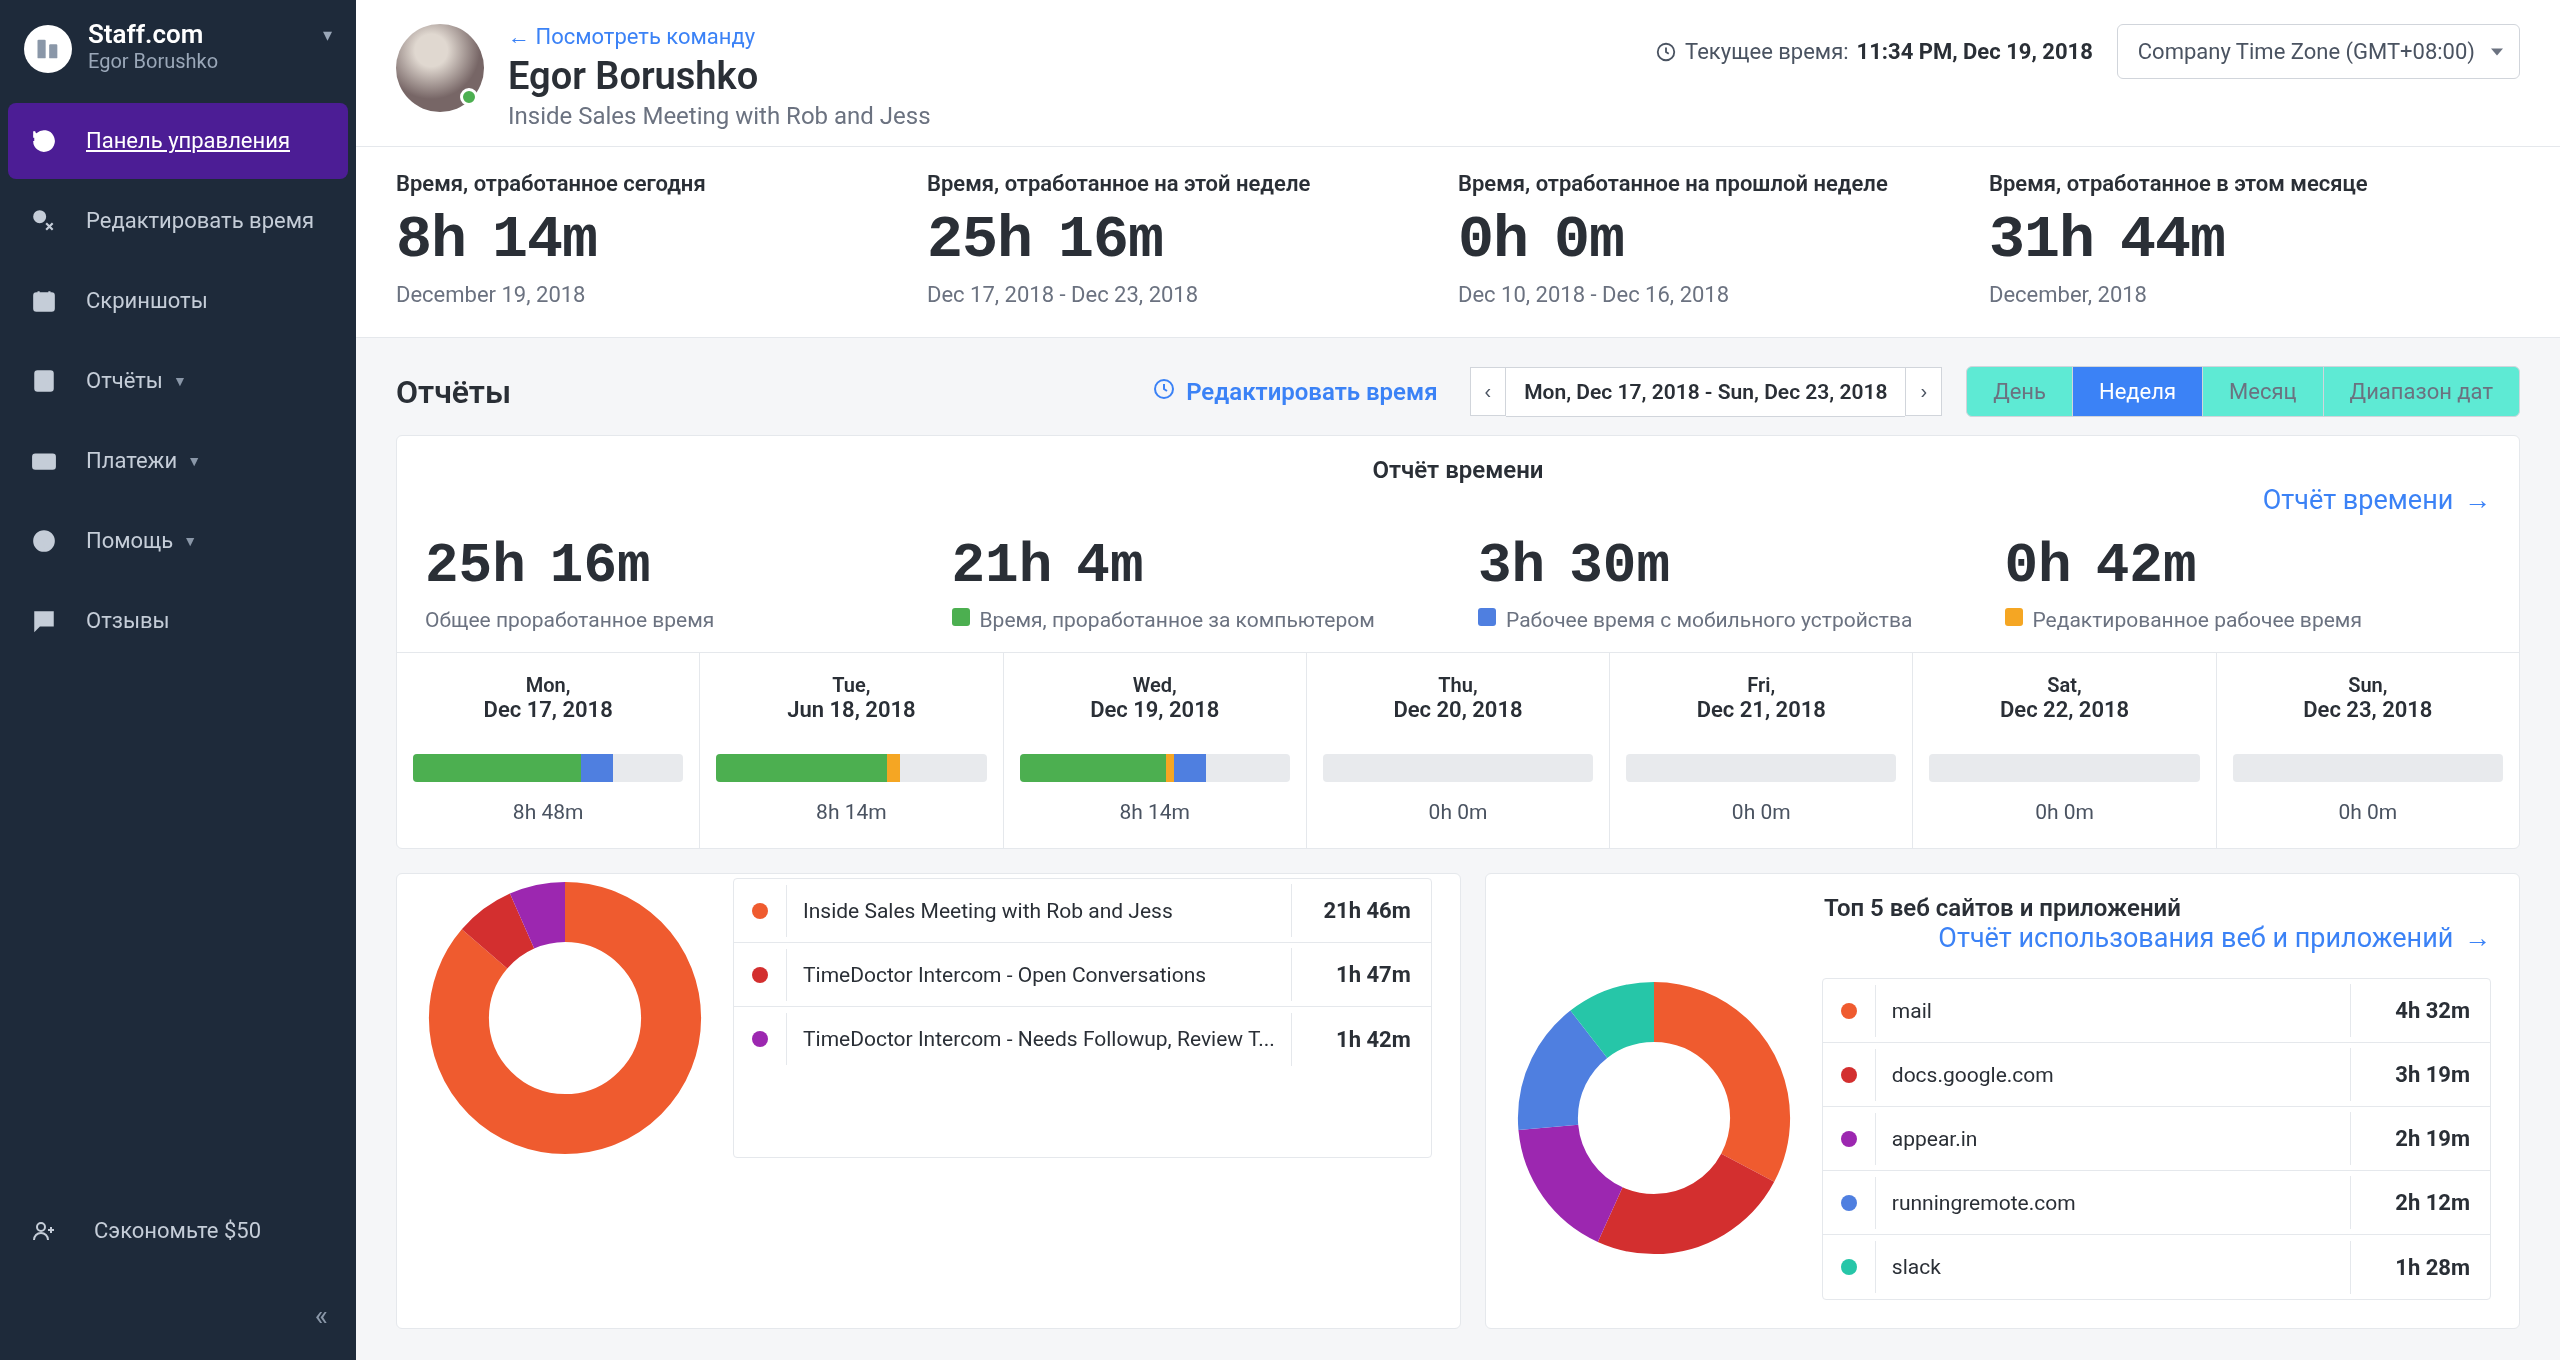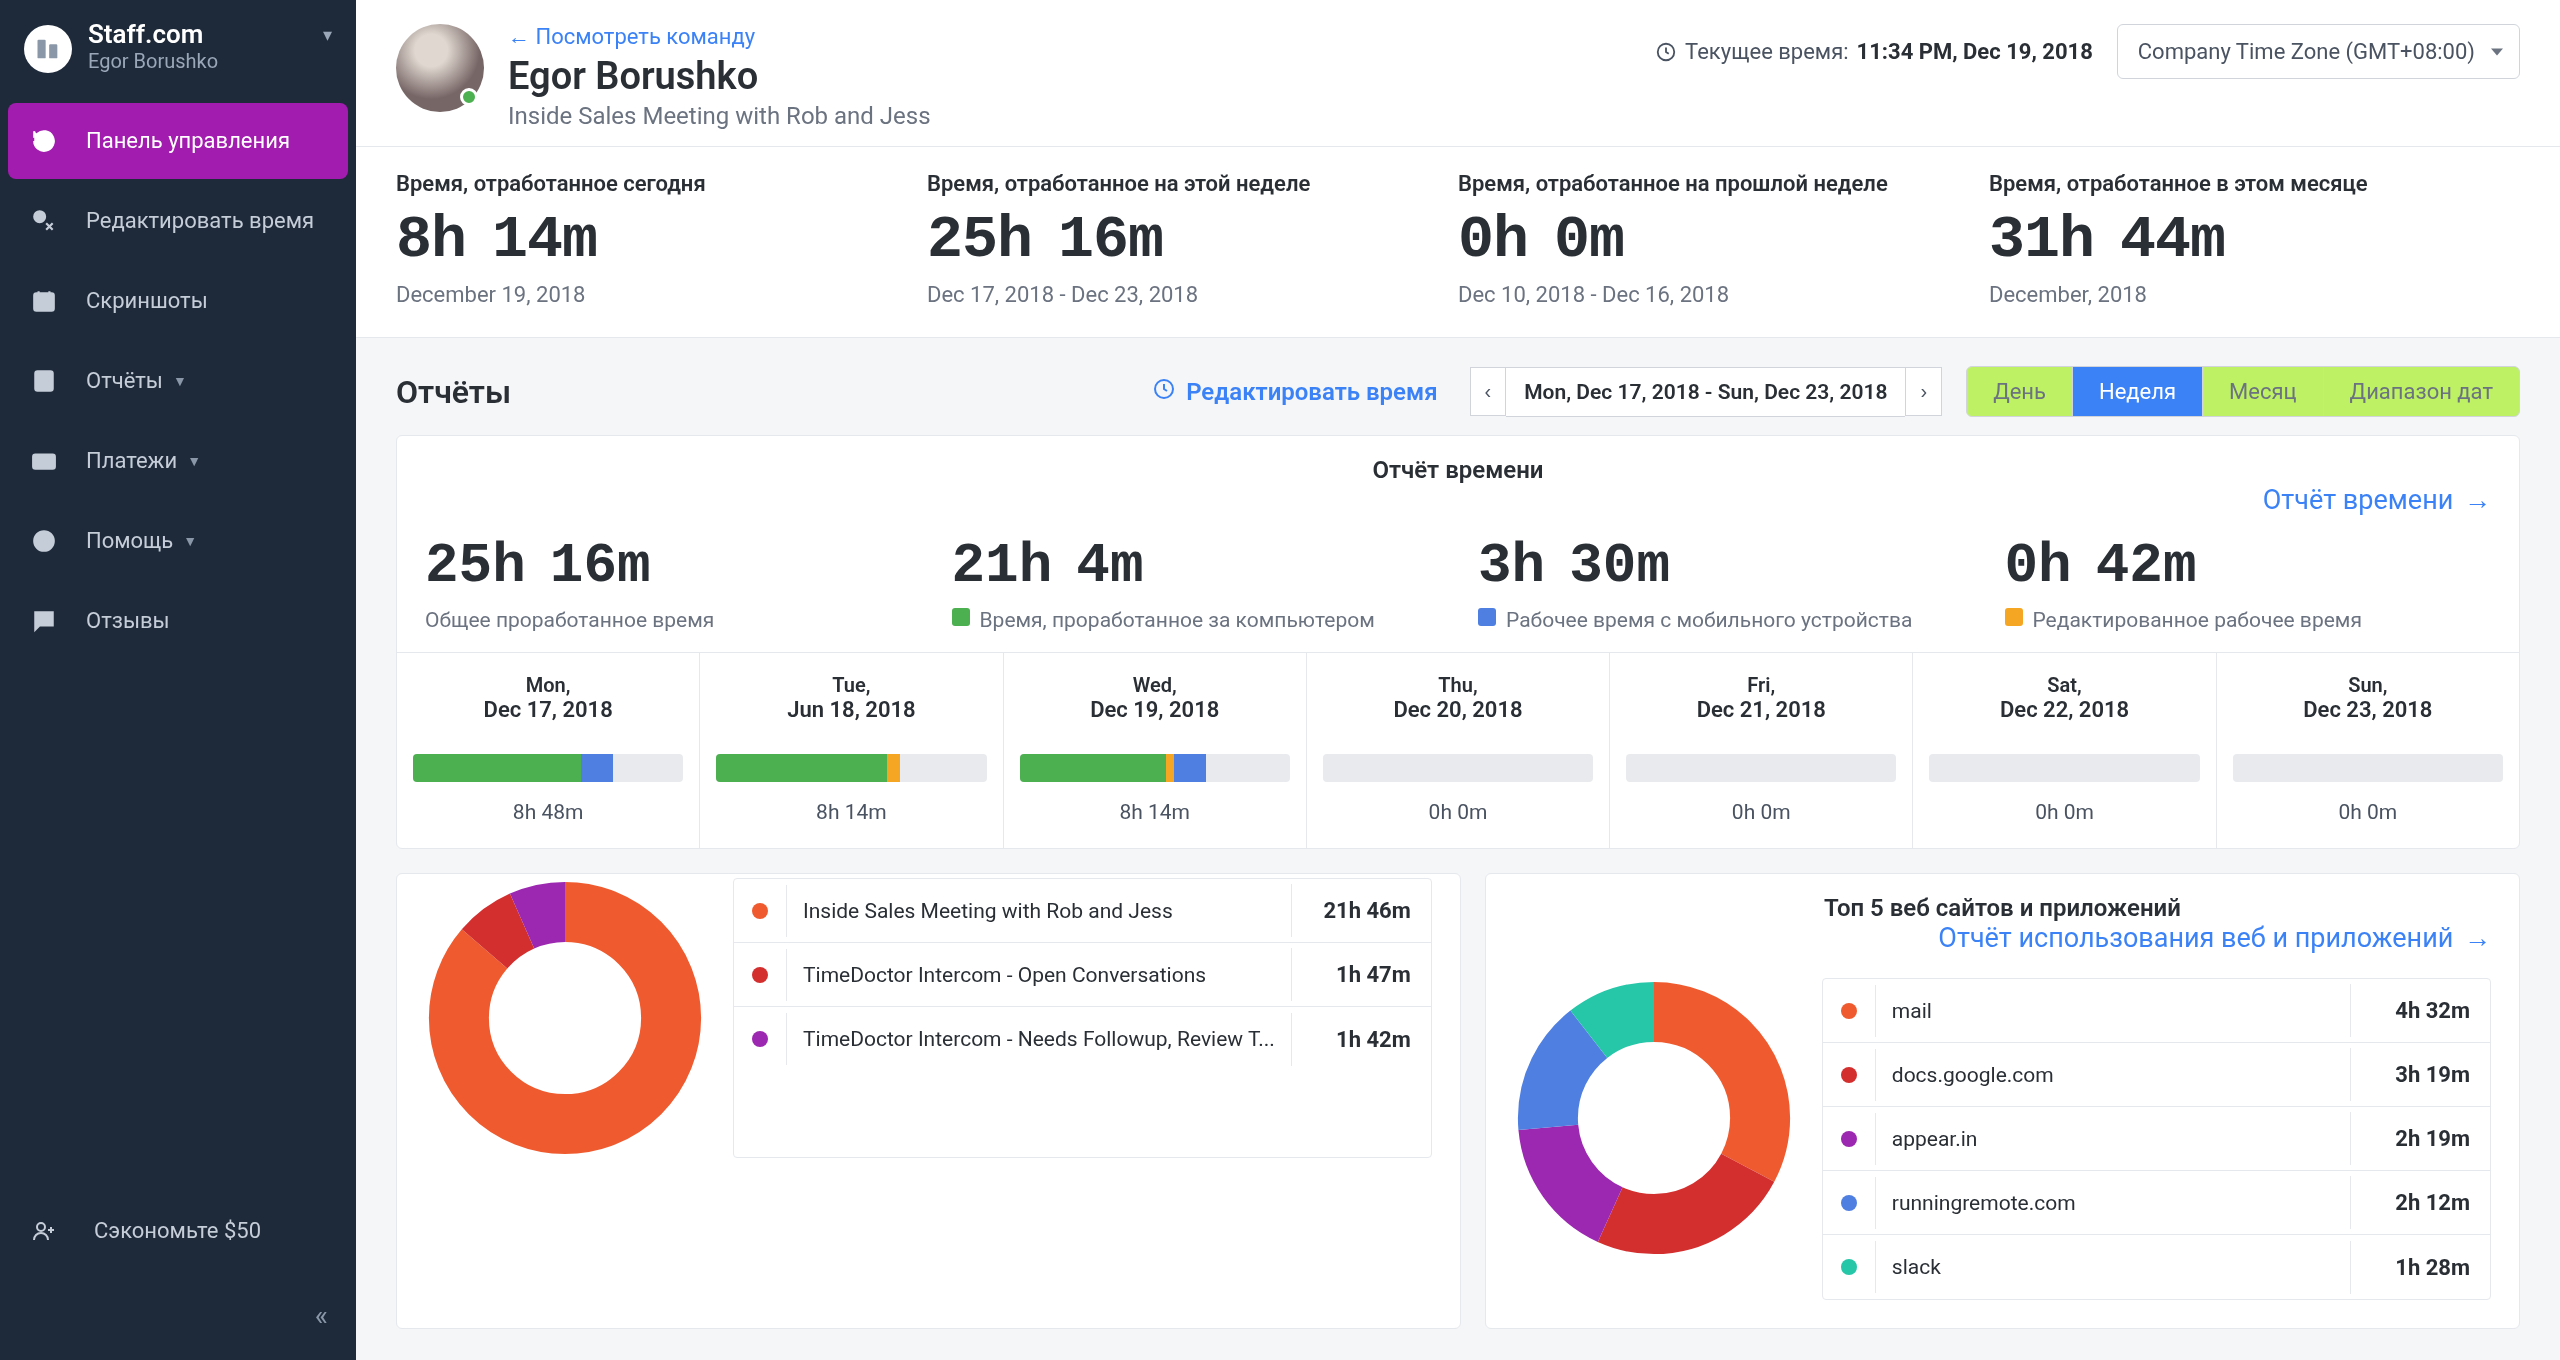--- a/index.html
+++ b/index.html
@@ -9,21 +9,21 @@
 
 .sidebar { width: 356px; background: #1e2a3a; color: #c5cdd8; display: flex; flex-direction: column; flex-shrink: 0; }
 .sidebar-header { display: flex; align-items: flex-end; padding: 20px 24px; position: relative; }
 .sidebar-logo { width: 48px; height: 48px; background: #fff; border-radius: 50%; display: flex; align-items: center; justify-content: center; margin-right: 16px; flex-shrink:0;}
 .sidebar-logo svg { width: 28px; height: 28px; fill: #8a97a8; }
 .sidebar-title { font-size: 26px; font-weight: 600; color: #fff; line-height:1.1;}
 .sidebar-subtitle { font-size: 20px; color: #9aa7b8; line-height:1.2;}
 .sidebar-caret { position: absolute; right: 24px; top: 24px; color:#9aa7b8; font-size:18px;}
 .sidebar-nav { list-style: none; padding: 10px 8px; flex: 1; }
 .sidebar-item { display: flex; align-items: center; padding: 24px 22px; font-size: 22px; color: #c5cdd8; cursor: pointer; border-radius: 8px; margin-bottom: 4px; }
-.sidebar-item.active { background: #a21caf; color: #fff; }
+.sidebar-item.active { background: #4c1d95; color: #fff; text-decoration: underline; }
 .sidebar-item .icon { width: 28px; height: 28px; margin-right: 28px; display:flex; align-items:center; justify-content:center; flex-shrink:0;}
 .sidebar-item .icon svg { width: 26px; height: 26px; fill: currentColor; stroke: currentColor; }
 .sidebar-item .chev { margin-left: 10px; font-size:14px; color:#8a97a8;}
 .sidebar-footer { padding: 24px 30px; }
 .sidebar-footer-item { display:flex; align-items:center; font-size:22px; color:#c5cdd8; cursor:pointer; padding:16px 0;gap:8px;}
 .sidebar-footer-item .icon { width:28px; margin-right:28px; display:flex; align-items:center; justify-content:center;}
 .sidebar-collapse { display:flex; justify-content:flex-end; padding: 16px 28px 28px; color:#8a97a8; font-size:28px; cursor:pointer;}
 
 
 .main { flex: 1; overflow-y: auto; background:#f5f6f8; }
@@ -49,21 +49,21 @@
 .stat-value { font-size:60px; font-weight:700; color:#2a2f36; font-family: "Courier New", monospace; letter-spacing:-1px; display:flex; gap:26px;}
 .stat-date { font-size:22px; color:#6b7280; margin-top:8px;}
 
 
 .reports-toolbar { display:flex; align-items:center; padding: 28px 40px 18px;}
 .reports-title { font-size:32px; font-weight:600; color:#2a2f36;}
 .edit-time-link { margin-left:auto; color:#3b82f6; font-size:24px; font-weight:600; display:flex; align-items:center; gap:10px; cursor:pointer;}
 .date-nav { display:flex; align-items:center; margin-left:32px;}
 .date-nav button { border:1px solid #d1d5db; background:#fff; padding:12px 14px; font-size:20px; cursor:pointer; color:#4a5361;}
 .date-nav .range { border-top:1px solid #d1d5db; border-bottom:1px solid #d1d5db; padding:12px 18px; font-size:21px; font-weight:600; color:#2a2f36; background:#fff;}
-.period-tabs { display:flex; margin-left:24px; border:1px solid #d1d5db; border-radius:6px; overflow:hidden; background:#bef264;}
+.period-tabs { display:flex; margin-left:24px; border:1px solid #d1d5db; border-radius:6px; overflow:hidden; background:#5eead4;}
 .period-tab { padding:12px 26px; font-size:22px; color:#6b7280; cursor:pointer; border-right:1px solid #d1d5db;}
 .period-tab:last-child { border-right:none;}
 .period-tab.active { background:#3b82f6; color:#fff;}
 
 
 .card { background:#fff; border:1px solid #e5e8ec; border-radius:6px; margin: 0 40px 24px;}
 .card-head { display:flex; align-items:center; padding: 20px 28px 10px; flex-direction: column;}
 .card-title { font-size:24px; font-weight:600; color:#2a2f36;}
 .card-link { margin-left:auto; color:#3b82f6; font-size:27px; cursor:pointer;}
 .card-link .arr { margin-left:4px;}

